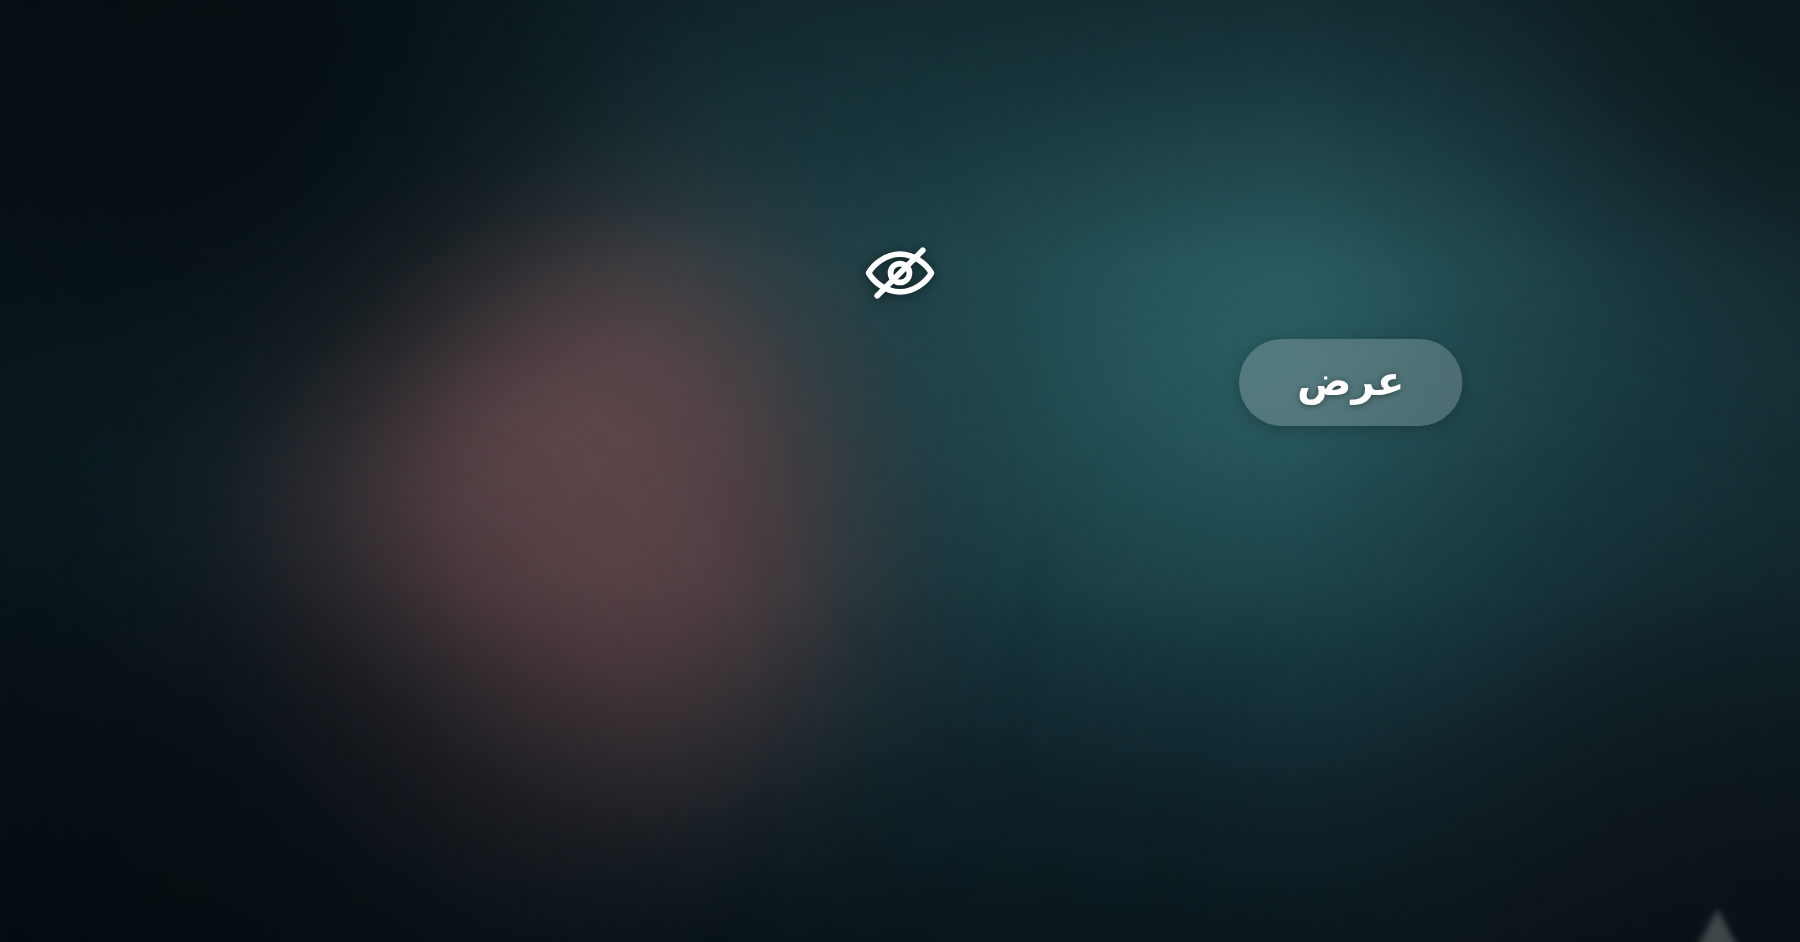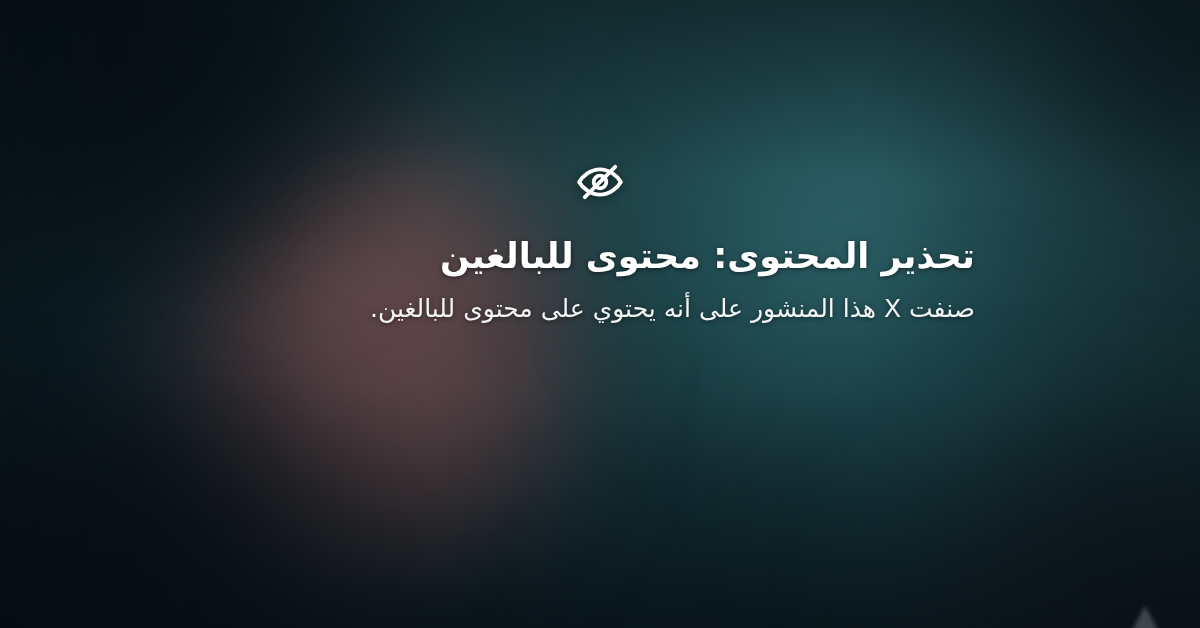--- a/index.html
+++ b/index.html
@@ -199,20 +199,19 @@
   </div>
 
   <div class="overlay">
 
     <svg class="warning-icon" viewBox="0 0 48 48" fill="none" aria-hidden="true">
       <path d="M24 12.8c-8.6 0-15.8 6.2-18.6 11.2C8.2 29 15.4 35.2 24 35.2S39.8 29 42.6 24C39.8 19 32.6 12.8 24 12.8Z" stroke="#ffffff" stroke-width="3.4" stroke-linecap="round" stroke-linejoin="round"></path>
       <circle cx="24" cy="24" r="5.6" stroke="#ffffff" stroke-width="3.4"></circle>
       <path d="M10.5 37.5 37.5 10.5" stroke="#ffffff" stroke-width="3.4" stroke-linecap="round"></path>
     </svg>
 
-    <div class="text-block">
-      <h1 class="warning-title">تحذير المحتوى: محتوى للبالغين</h1>
-      <p class="warning-description">صنفت X هذا المنشور على أنه يحتوي على محتوى للبالغين.</p>
+
+    <div class="action-row">
+      <button type="button" class="view-button">عرض</button>
     </div>
-
 
   </div>
 </div>
 
 </body></html>

